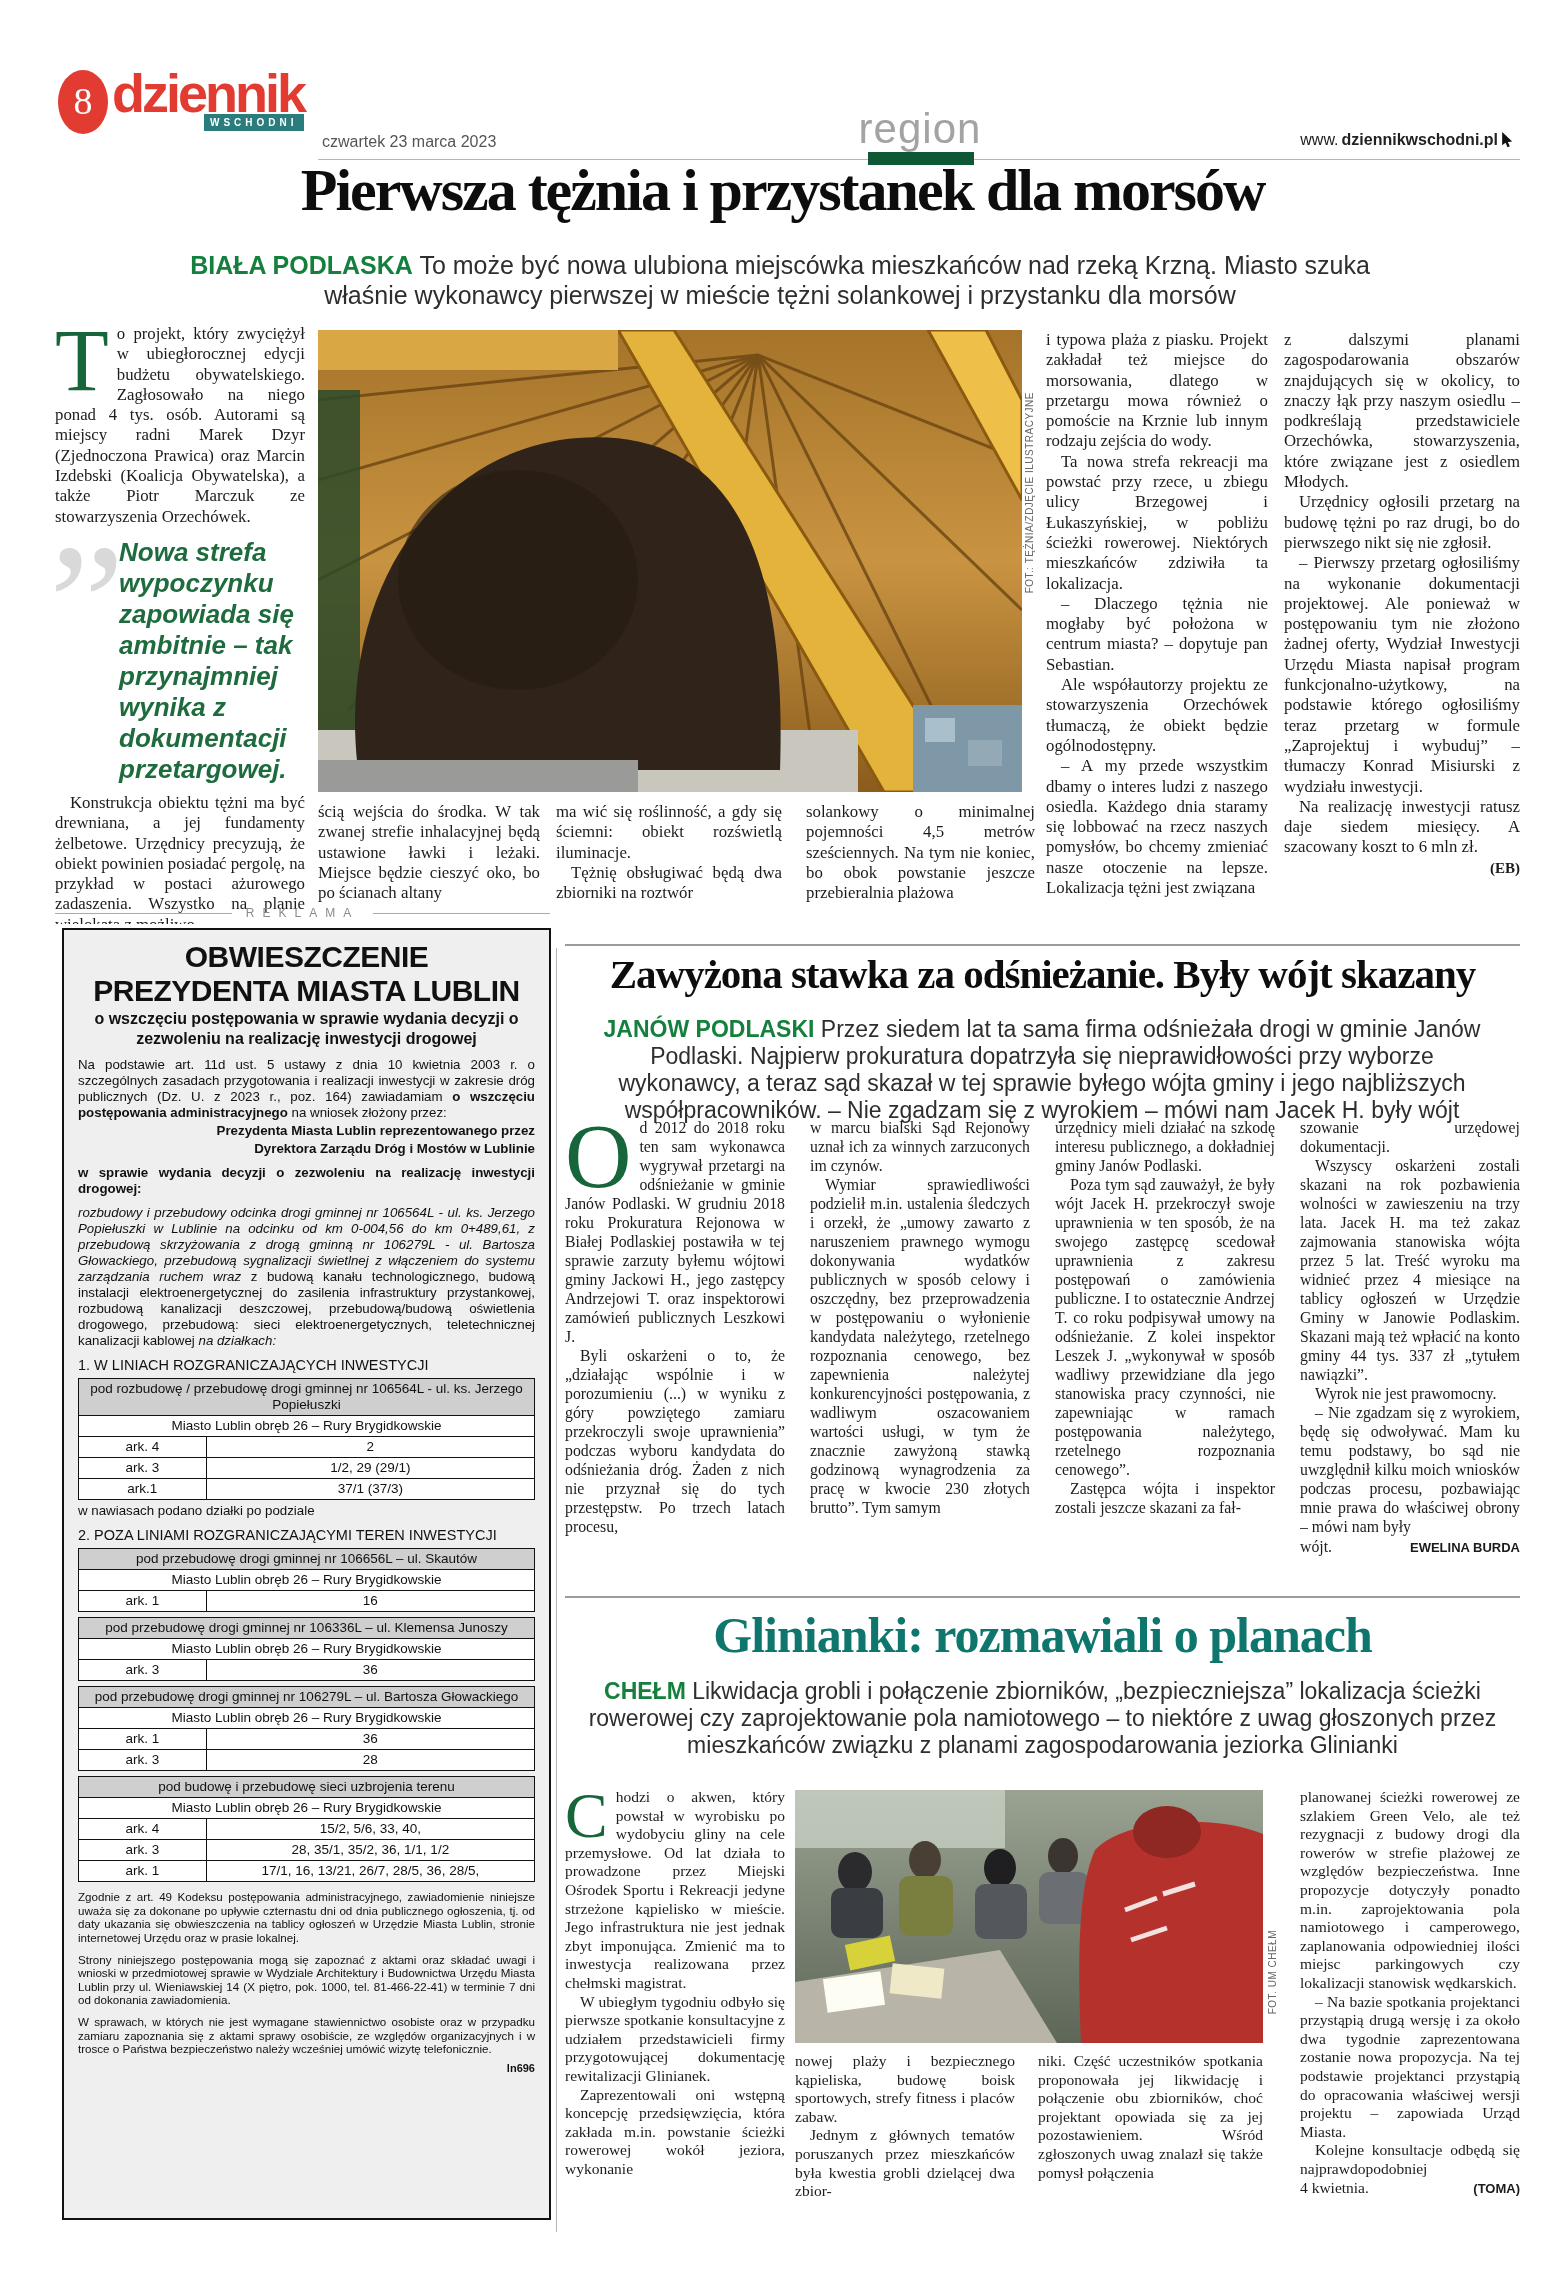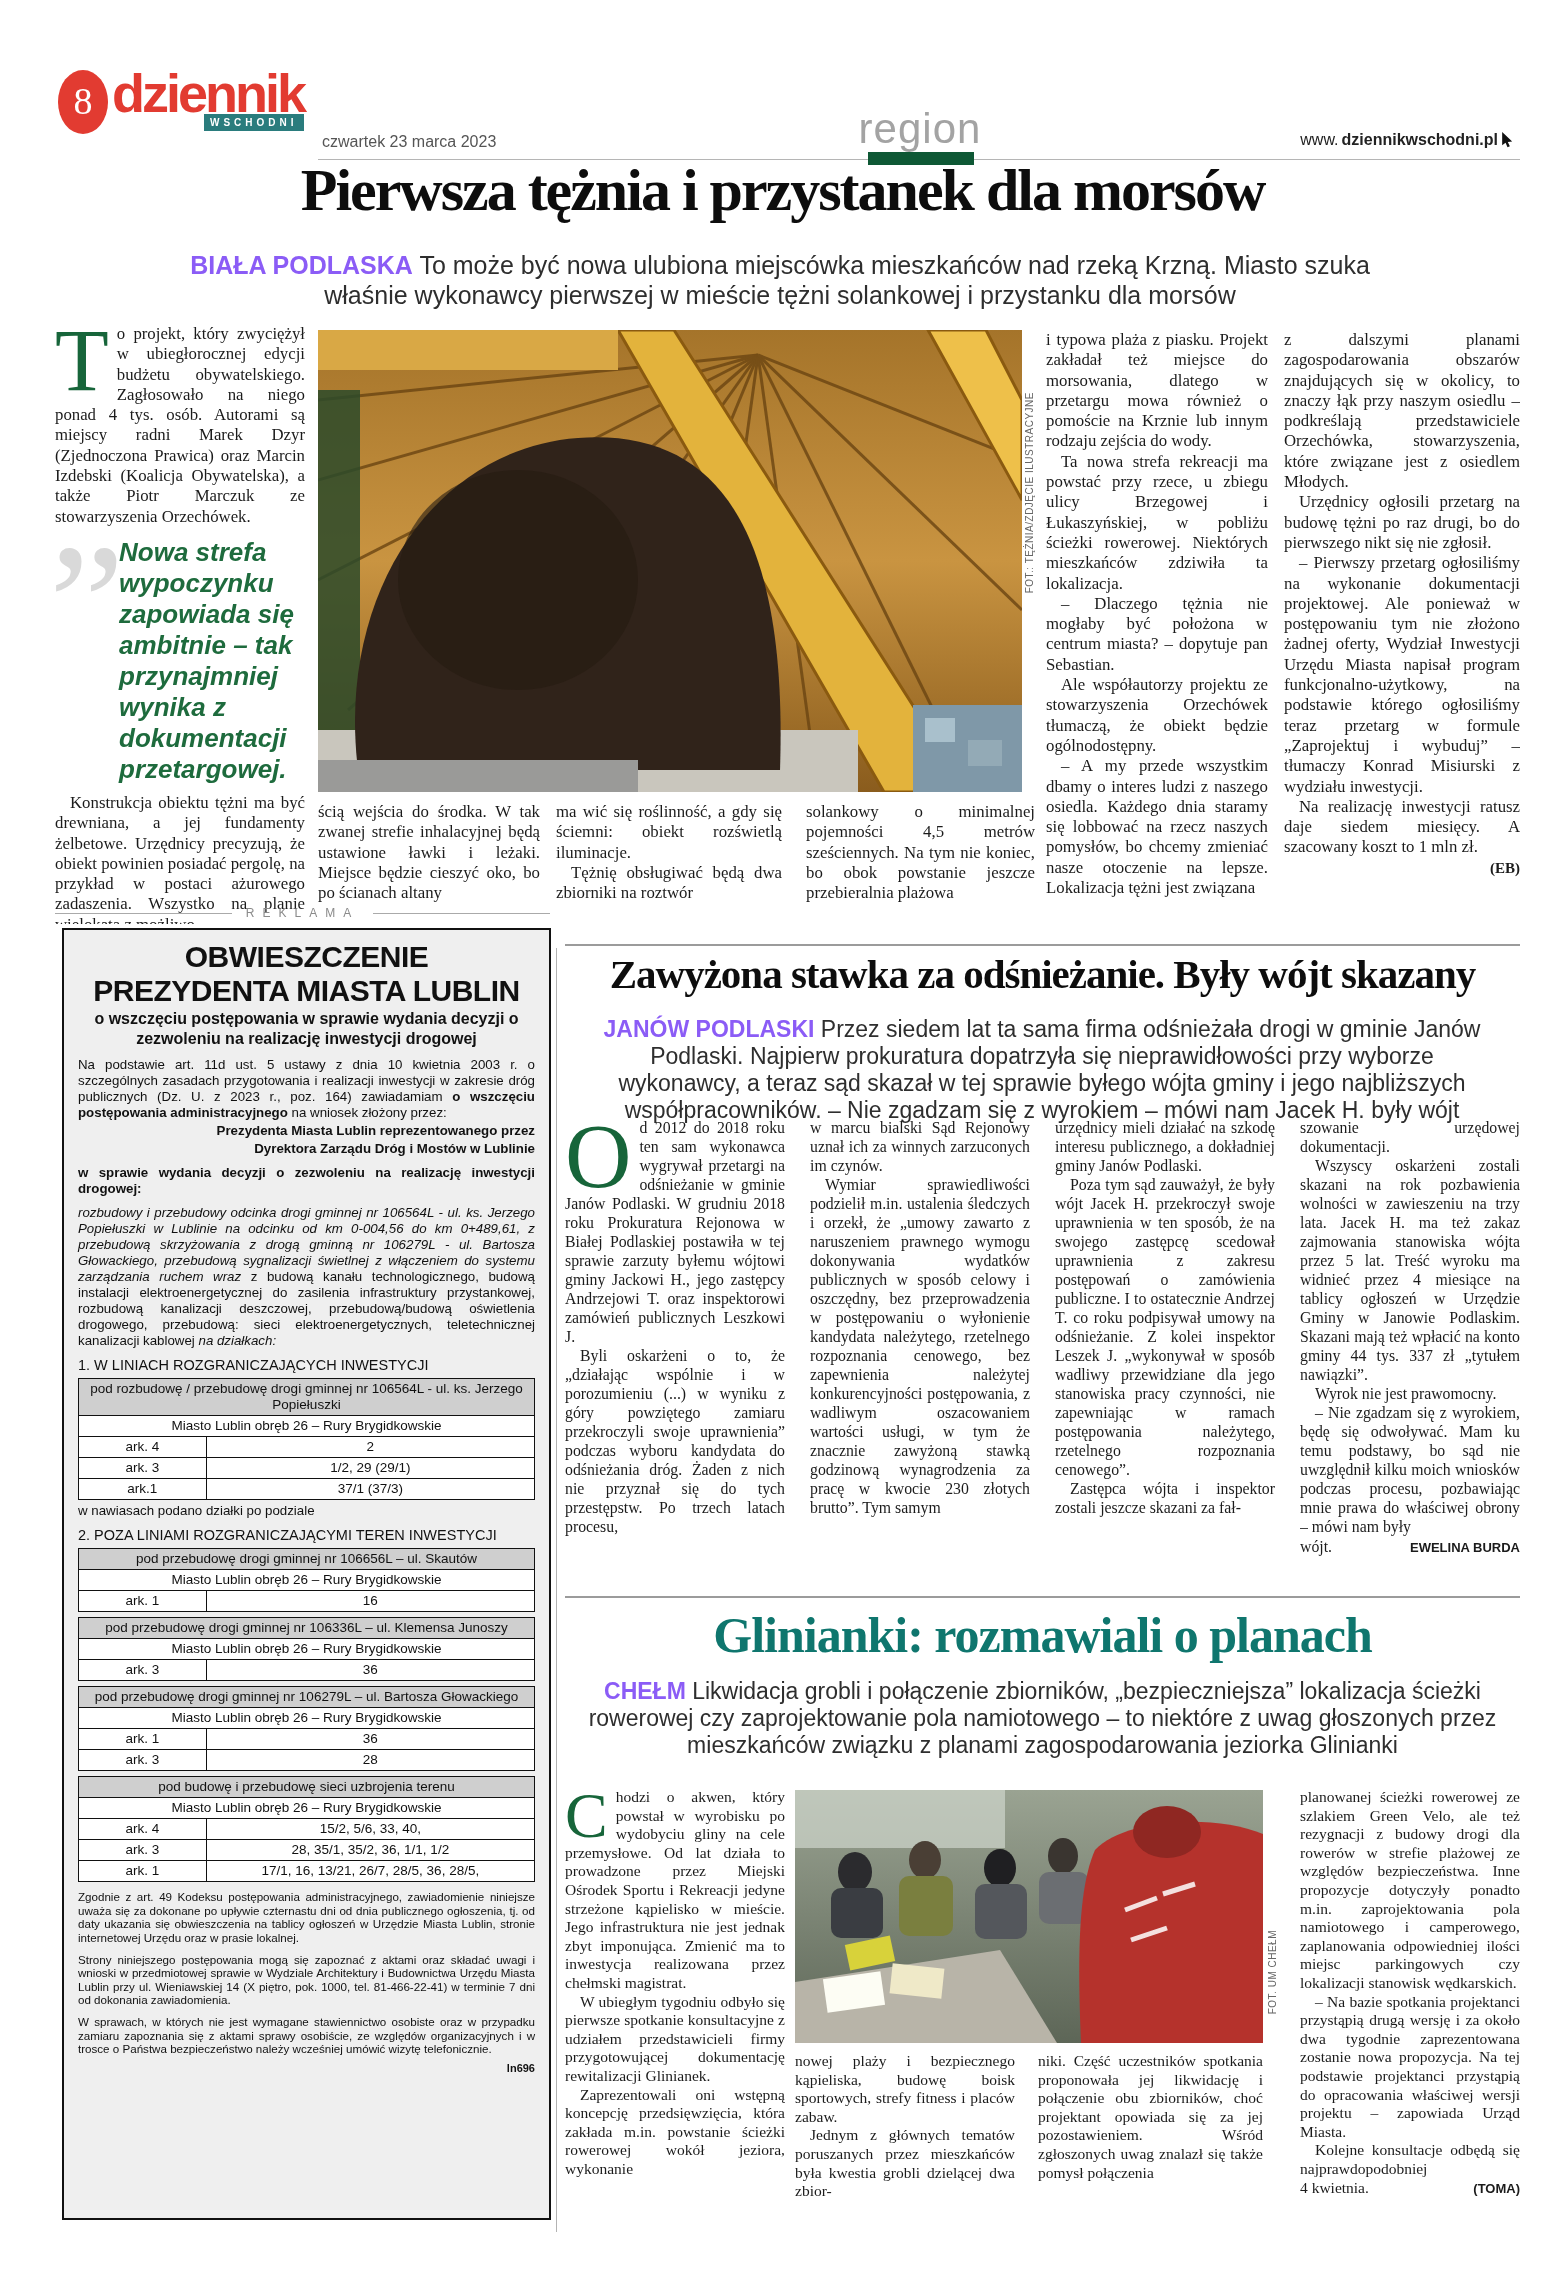--- a/index.html
+++ b/index.html
@@ -23,21 +23,21 @@
   .section-box{left:868px;top:152px;width:106px;height:13px;background:#0e5835;}
   .website{right:44px;top:131px;font-family:"Liberation Sans",sans-serif;font-size:16px;color:#222;
            display:flex;align-items:center;gap:3px;}
   .website b{font-weight:700;}
 
   
   .h1{left:50px;top:160px;width:1465px;text-align:center;font-weight:700;font-size:60px;
       letter-spacing:-2px;line-height:1;white-space:nowrap;color:#0d0d0d;}
   .deck1{left:155px;top:250px;width:1250px;text-align:center;font-family:"Liberation Sans",sans-serif;
          font-size:25px;line-height:30px;color:#2e2e2e;}
-  .kicker{color:#8b5cf6;font-weight:700;}
+  .kicker{color:#15803d;font-weight:700;}
 
   .h2{left:565px;top:950px;width:955px;text-align:center;font-weight:700;font-size:41px;
       letter-spacing:-1px;white-space:nowrap;overflow:hidden;color:#0d0d0d;}
   .deck2{left:592px;top:1016px;width:900px;text-align:center;font-family:"Liberation Sans",sans-serif;
          font-size:23px;line-height:27px;color:#2e2e2e;}
 
   .h3{left:565px;top:1606px;width:955px;text-align:center;font-weight:700;font-size:50px;
       letter-spacing:-1px;white-space:nowrap;overflow:hidden;color:#0f766e;}
   .deck3{left:580px;top:1678px;width:925px;text-align:center;font-family:"Liberation Sans",sans-serif;
          font-size:23px;line-height:27px;color:#2e2e2e;}
@@ -190,21 +190,21 @@
     <p>Ta nowa strefa rekreacji ma powstać przy rzece, u zbiegu ulicy Brzegowej i Łukaszyńskiej, w pobliżu ścieżki rowerowej. Niektórych mieszkańców zdziwiła ta lokalizacja.</p>
     <p>– Dlaczego tężnia nie mogłaby być położona w centrum miasta? – dopytuje pan Sebastian.</p>
     <p>Ale współautorzy projektu ze stowarzyszenia Orzechówek tłumaczą, że obiekt będzie ogólnodostępny.</p>
     <p>– A my przede wszystkim dbamy o interes ludzi z naszego osiedla. Każdego dnia staramy się lobbować na rzecz naszych pomysłów, bo chcemy zmieniać nasze otoczenie na lepsze. Lokalizacja tężni jest związana</p>
   </div>
 
   <div class="abs bt" style="left:1284px;top:330px;width:236px;height:632px;">
     <p class="np">z dalszymi planami zagospodarowania obszarów znajdujących się w okolicy, to znaczy łąk przy naszym osiedlu – podkreślają przedstawiciele Orzechówka, stowarzyszenia, które związane jest z osiedlem Młodych.</p>
     <p>Urzędnicy ogłosili przetarg na budowę tężni po raz drugi, bo do pierwszego nikt się nie zgłosił.</p>
     <p>– Pierwszy przetarg ogłosiliśmy na wykonanie dokumentacji projektowej. Ale ponieważ w postępowaniu tym nie złożono żadnej oferty, Wydział Inwestycji Urzędu Miasta napisał program funkcjonalno-użytkowy, na podstawie którego ogłosiliśmy teraz przetarg w formule „Zaprojektuj i wybuduj” – tłumaczy Konrad Misiurski z wydziału inwestycji.</p>
-    <p>Na realizację inwestycji ratusz daje siedem miesięcy. A szacowany koszt to 1 mln zł.</p>
+    <p>Na realizację inwestycji ratusz daje siedem miesięcy. A szacowany koszt to 6 mln zł.</p>
     <div class="byline-serif">(EB)</div>
   </div>
 
   <div class="abs reklama">
     <span>REKLAMA</span>
   </div>
 
   <div class="abs adbox">
     <div class="ad-title">OBWIESZCZENIE</div>
     <div class="ad-title">PREZYDENTA MIASTA LUBLIN</div>

